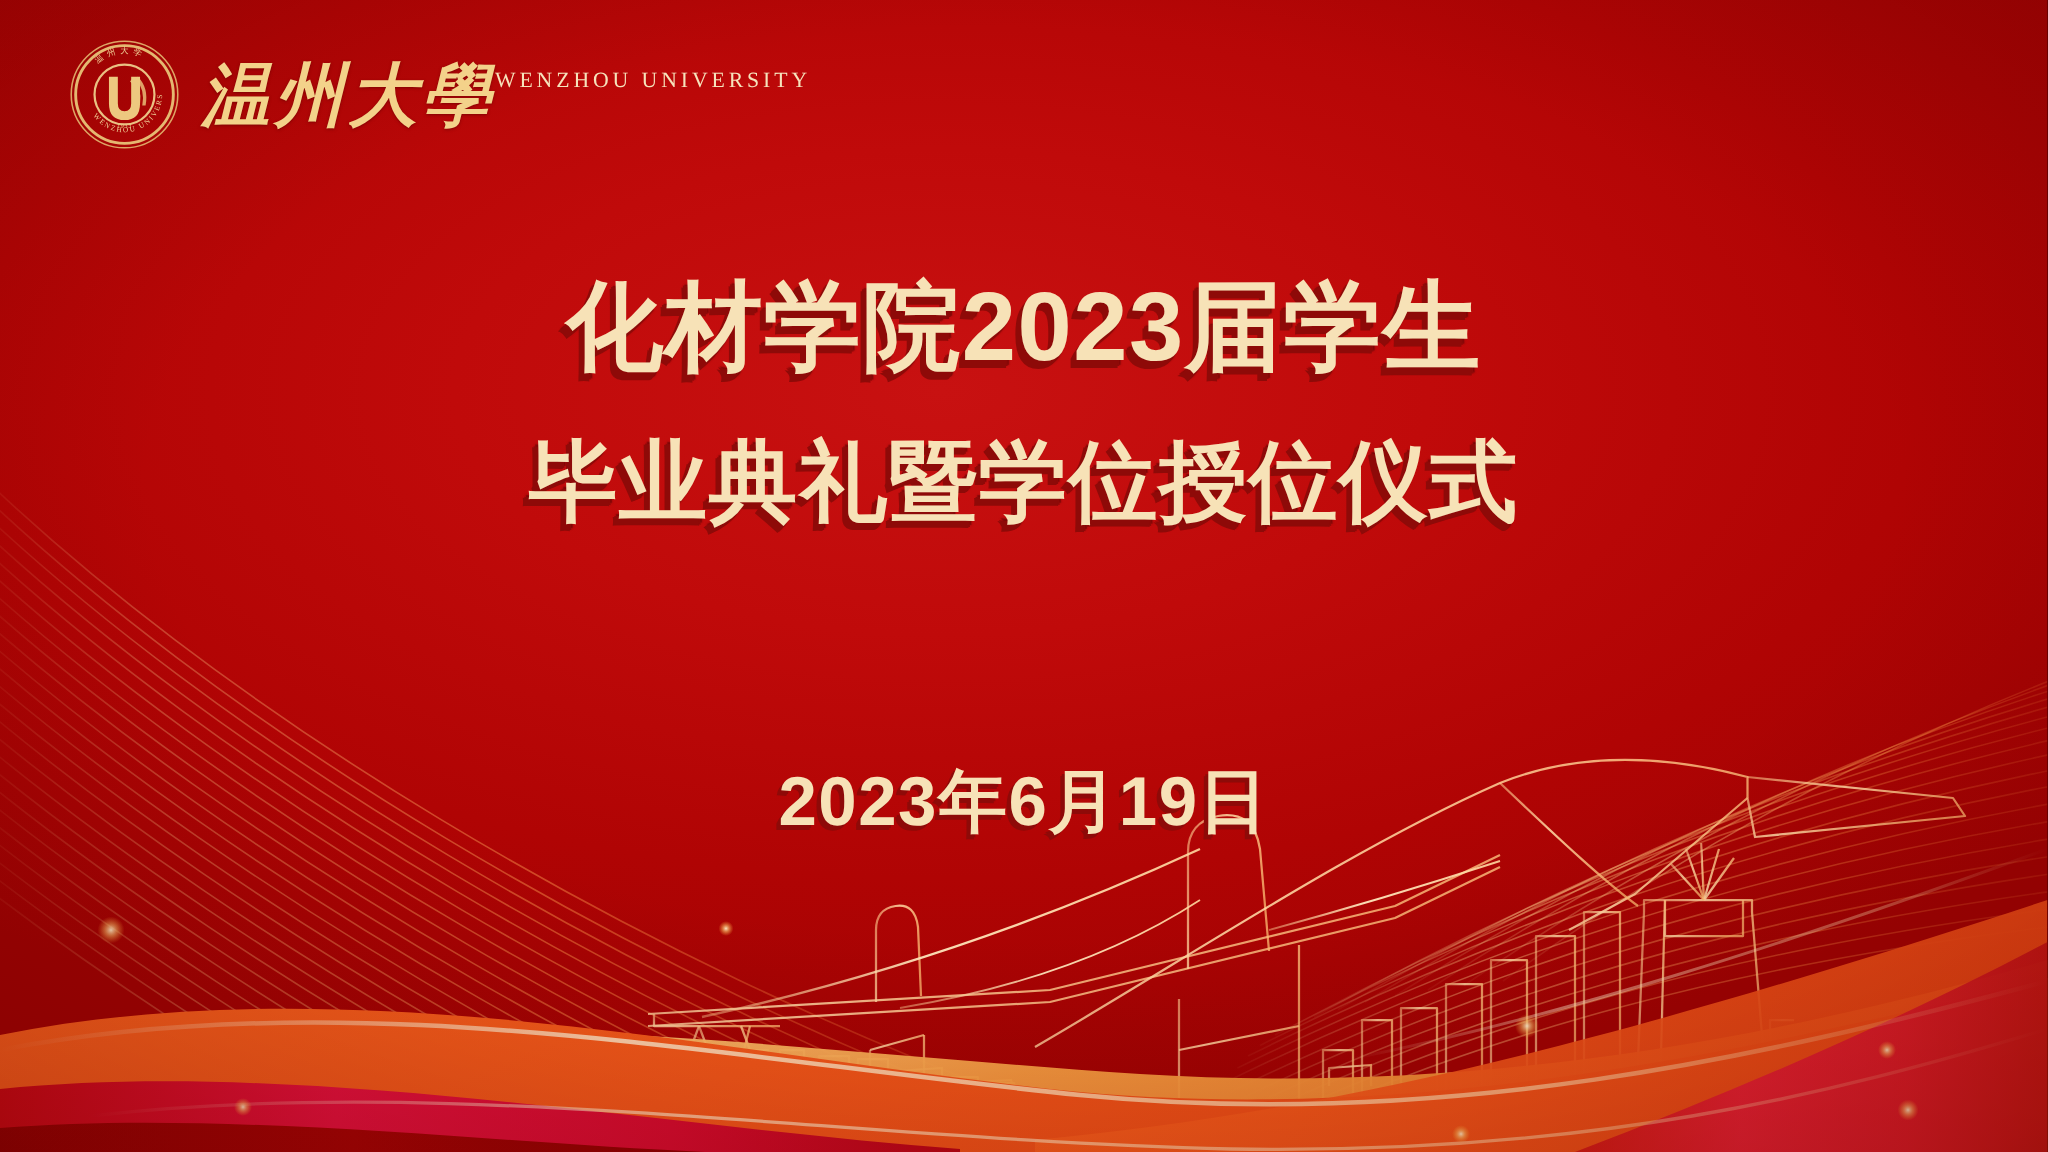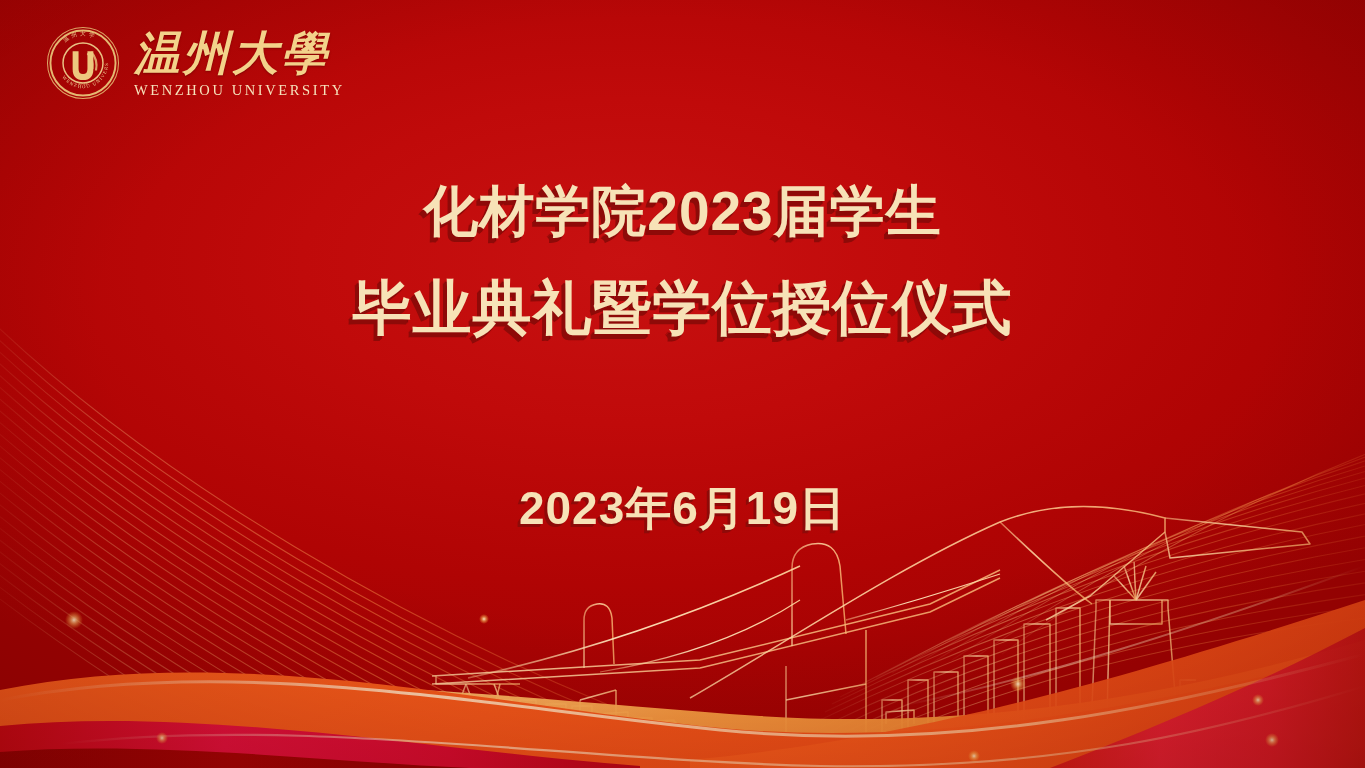--- a/index.html
+++ b/index.html
@@ -49,21 +49,21 @@
     left: 46px;
     top: 26px;
     display: flex;
     align-items: center;
     gap: 14px;
     z-index: 14;
   }
   #seal { width: 74px; height: 74px; flex: none; }
   .logo-words {
     display: flex;
-    flex-direction: column;
+    flex-direction: row;
     align-items: flex-start;
     line-height: 1;
     padding-top: 2px;
   }
   .logo-cn {
     font-family: "Liberation Serif", "DejaVu Serif", serif;
     font-size: 46px;
     font-weight: 700;
     font-style: italic;
     letter-spacing: 3px;
@@ -95,28 +95,28 @@
     font-weight: 700;
     color: #f7e2b7;
     line-height: 1.30;
     letter-spacing: 1px;
     white-space: nowrap;
     text-shadow:
       -4px 5px 0 #8e0a08,
       -3px 4px 0 #8e0a08,
       -2px 3px 1px rgba(110,6,6,0.85);
   }
-  #title-line-1 { font-size: 55px; }
+  #title-line-1 { font-size: 65px; }
   #title-line-2 { font-size: 59px; margin-top: 22px; }
 
   #event-date {
     position: absolute;
     left: 0;
     right: 0;
-    top: 478px;
+    top: 504px;
     text-align: center;
     z-index: 12;
     font-family: "Liberation Sans", "DejaVu Sans", sans-serif;
     font-size: 46px;
     font-weight: 700;
     color: #f7e2b7;
     letter-spacing: 1px;
     white-space: nowrap;
     text-shadow:
       -3px 3px 0 #8e0a08,

